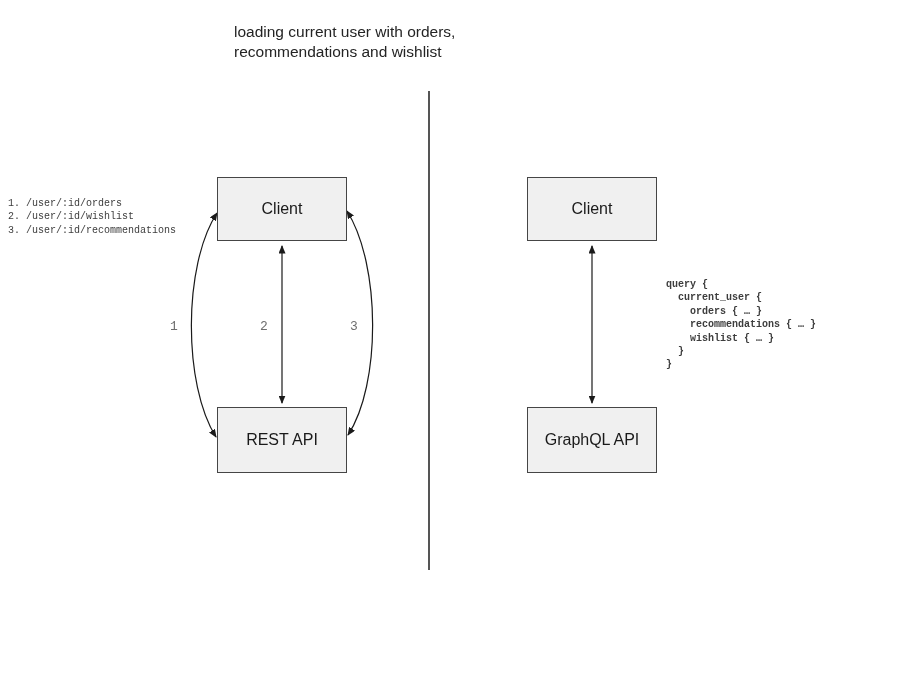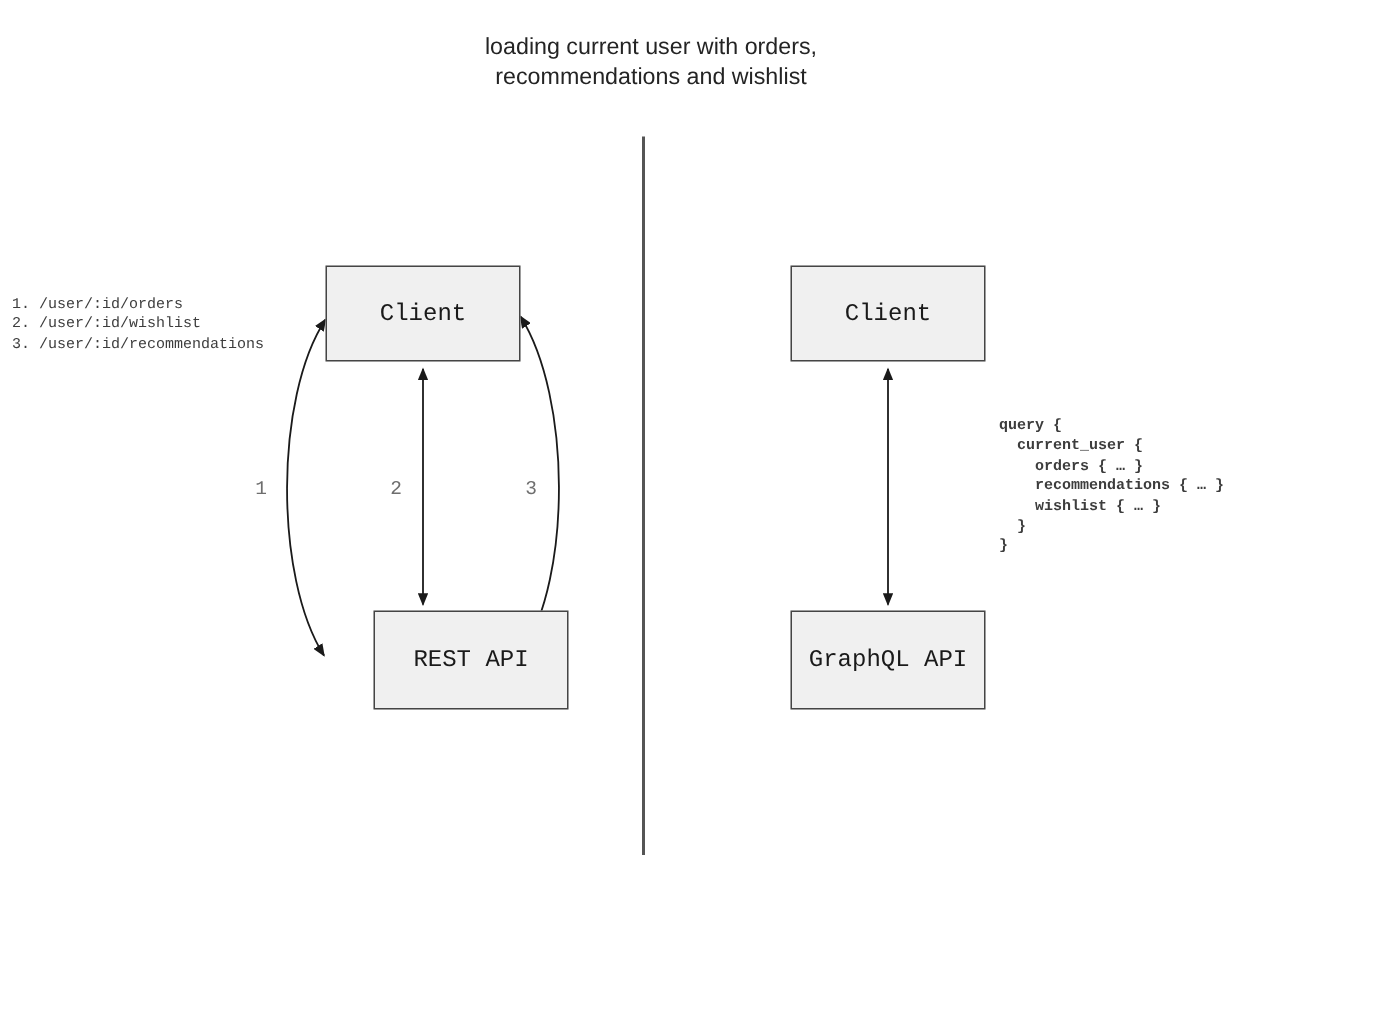--- a/index.html
+++ b/index.html
@@ -7,21 +7,21 @@
     position: relative;
     width: 917px;
     height: 689px;
     background: #ffffff;
     font-family: "Liberation Sans", sans-serif;
     overflow: hidden;
   }
   .title {
     position: absolute;
     left: 234px; top: 22px; width: 400px;
-    text-align: center;
+    text-align: left;
     font-size: 15.5px;
     line-height: 20px;
     color: #242424;
     white-space: pre;
   }
   .divider {
     position: absolute;
     left: 428px; top: 91px;
     width: 1.5px; height: 479px;
     background: #555555;
@@ -31,24 +31,23 @@
     position: absolute;
     width: 130px; height: 65px;
     background: #f0f0f0;
     border: 1px solid #454545;
     box-sizing: border-box;
     display: flex;
     align-items: center;
     justify-content: center;
     font-size: 16px;
     color: #1a1a1a;
-    font-family: Liberation Mono, monospace;
   }
   .node.client-left  { left: 217px; top: 177px; height: 64px; }
-  .node.rest-api     { left: 217px; top: 407px; height: 66px; margin-left: 32px; }
+  .node.rest-api     { left: 217px; top: 407px; height: 66px; }
   .node.client-right { left: 527px; top: 177px; height: 64px; }
   .node.graphql-api  { left: 527px; top: 407px; height: 66px; text-align: center; }
   .code {
     position: absolute;
     font-family: "Liberation Mono", "DejaVu Sans Mono", monospace;
     font-size: 10px;
     line-height: 13.4px;
     color: #3d3d3d;
     white-space: pre;
   }

